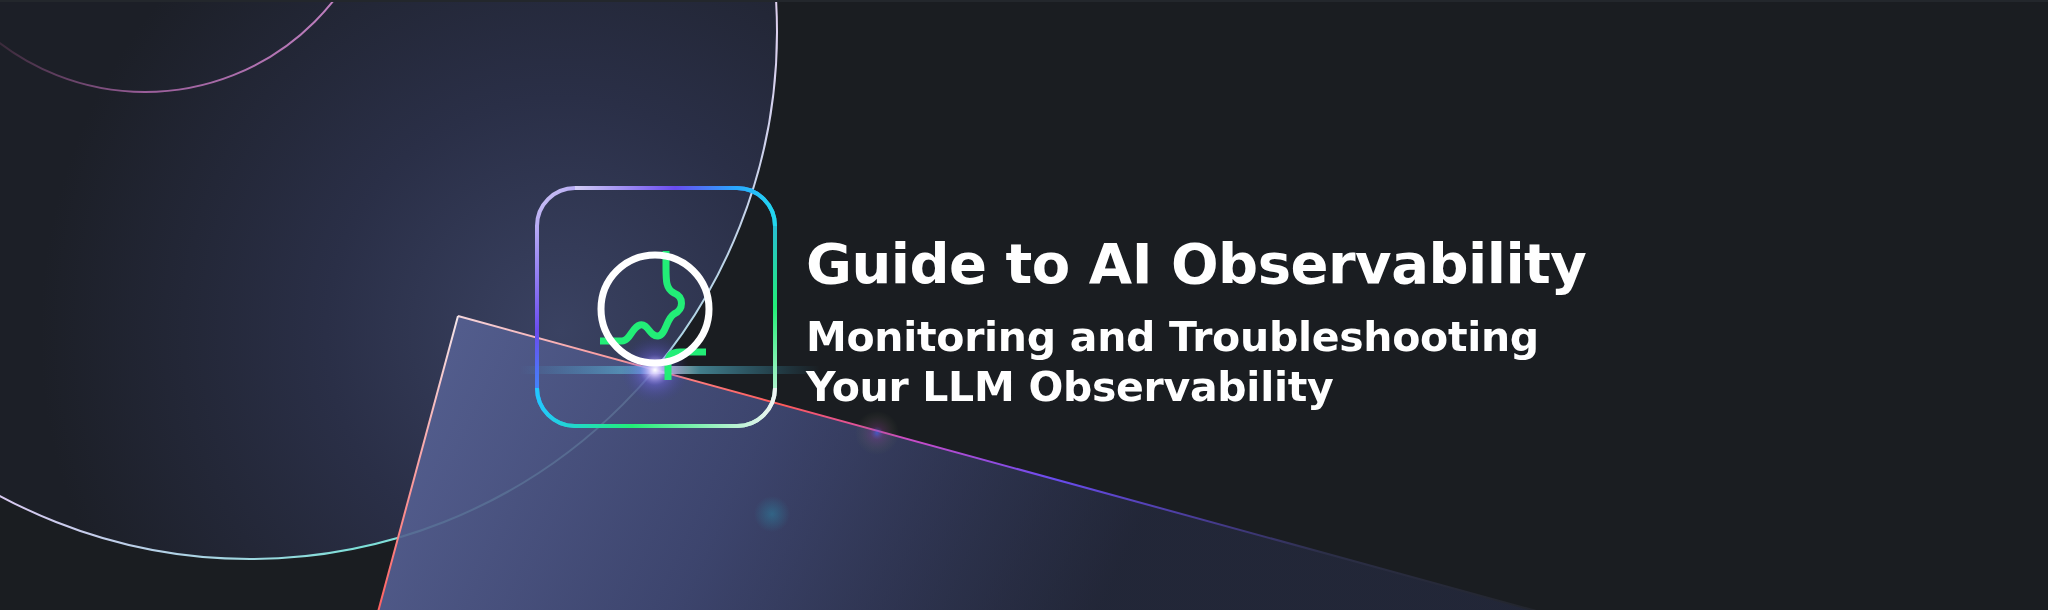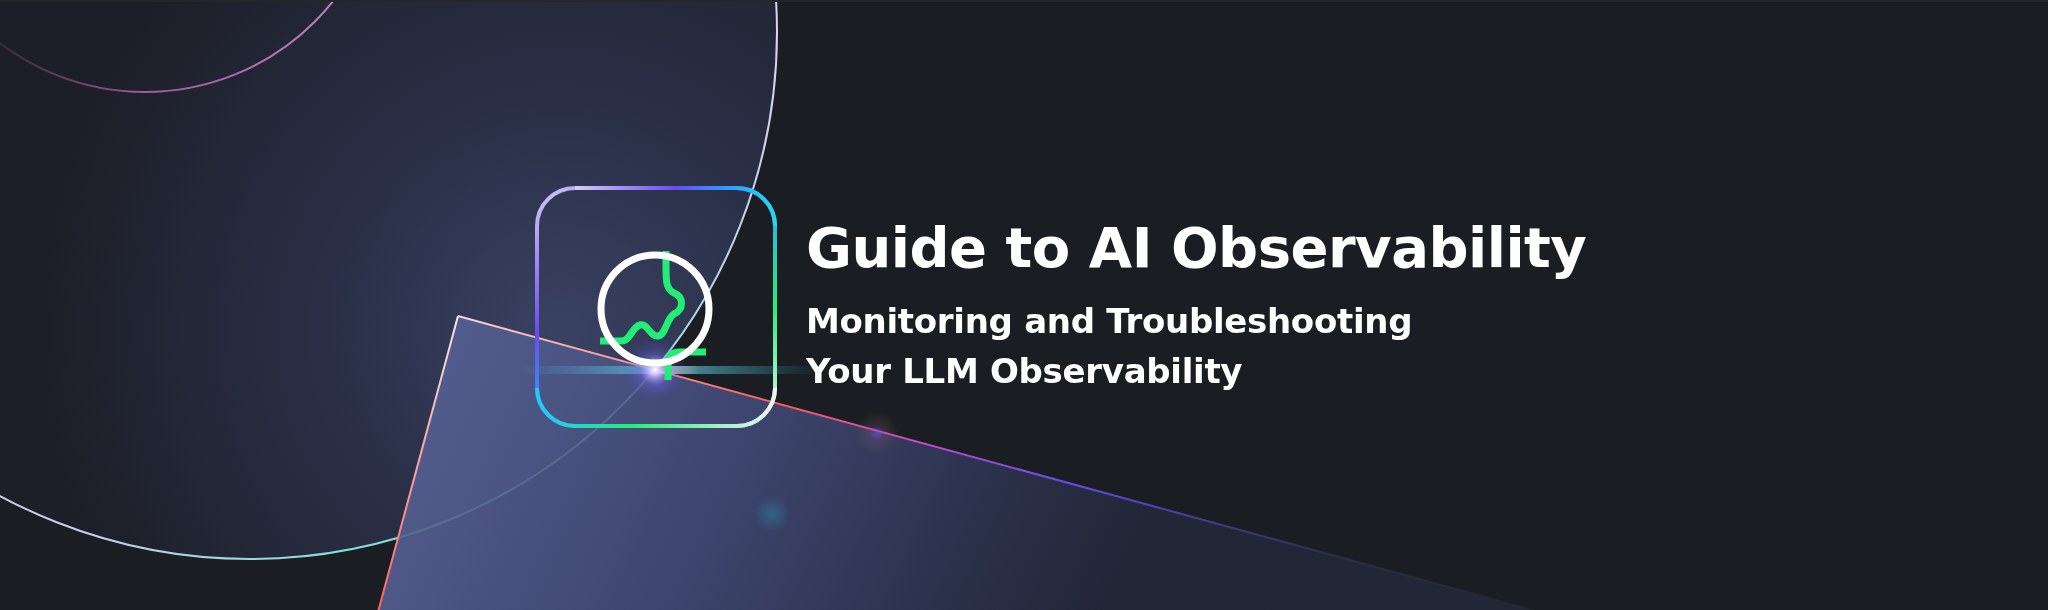--- a/index.html
+++ b/index.html
@@ -26,35 +26,35 @@
   .logo-tile {
     position: absolute;
     left: 534px;
     top: 183px;
     width: 244px;
     height: 244px;
   }
   .text-block {
     position: absolute;
     left: 806px;
-    top: 212px;
+    top: 228px;
     color: #ffffff;
     font-family: "DejaVu Sans", "Liberation Sans", sans-serif;
   }
   .title {
     margin: 0;
     font-size: 56px;
     font-weight: bold;
     letter-spacing: -0.5px;
     line-height: 68px;
     white-space: nowrap;
   }
   .subtitle {
     margin: 14px 0 0 0;
-    font-size: 34px;
+    font-size: 41px;
     font-weight: bold;
     line-height: 50px;
     letter-spacing: -0.3px;
   }
   .subtitle span {
     display: block;
     white-space: nowrap;
   }
 </style>
 </head>

